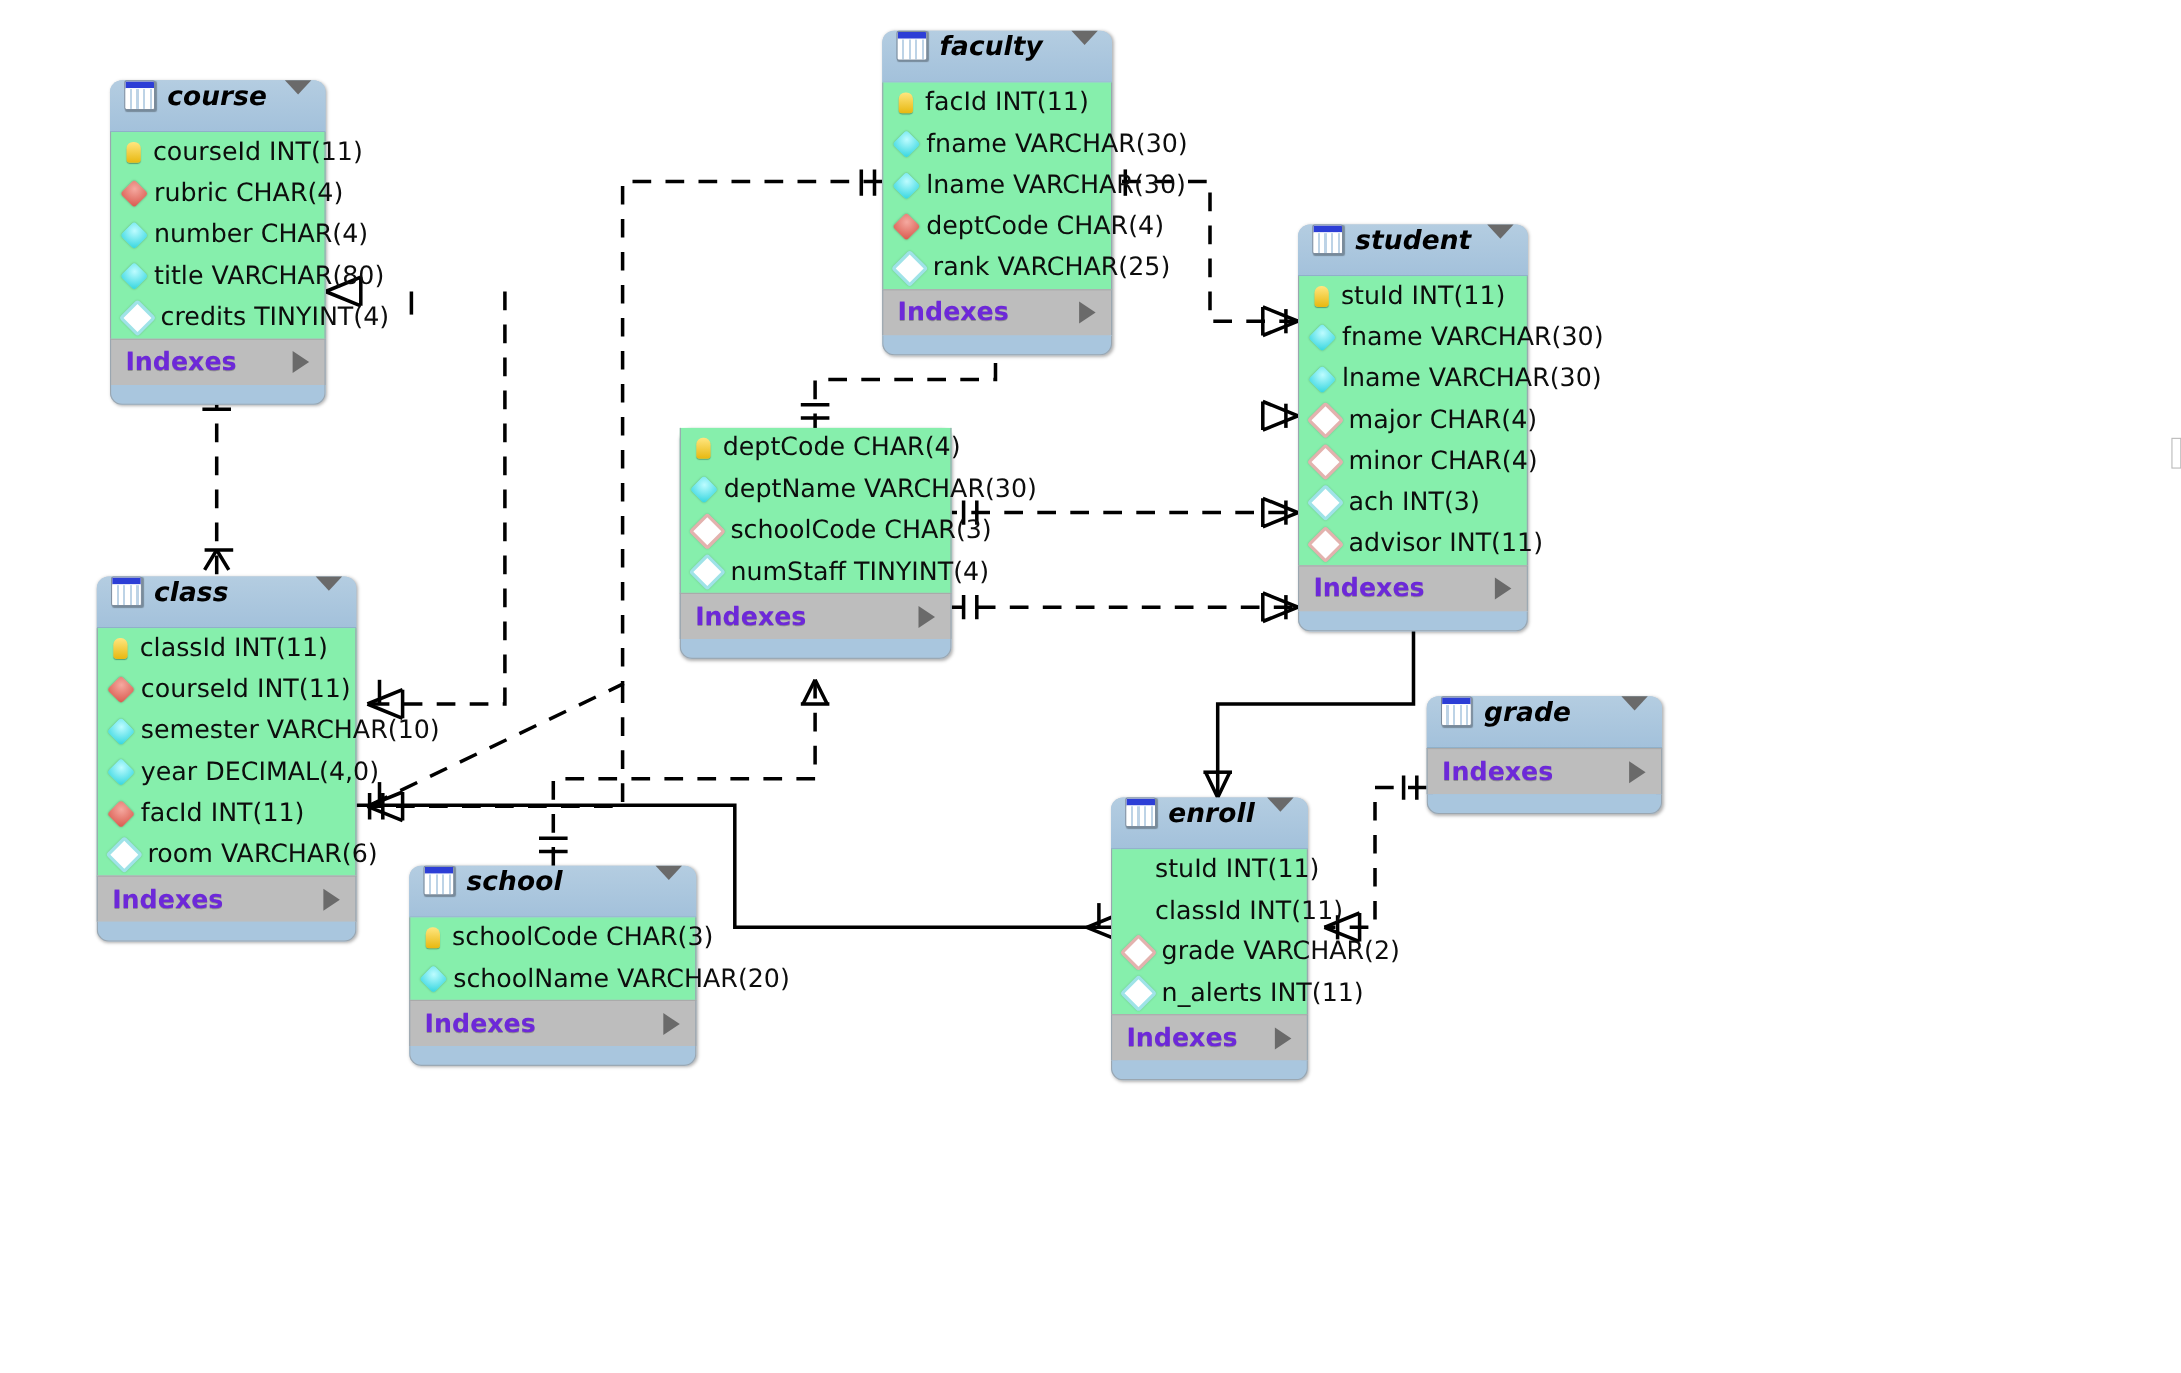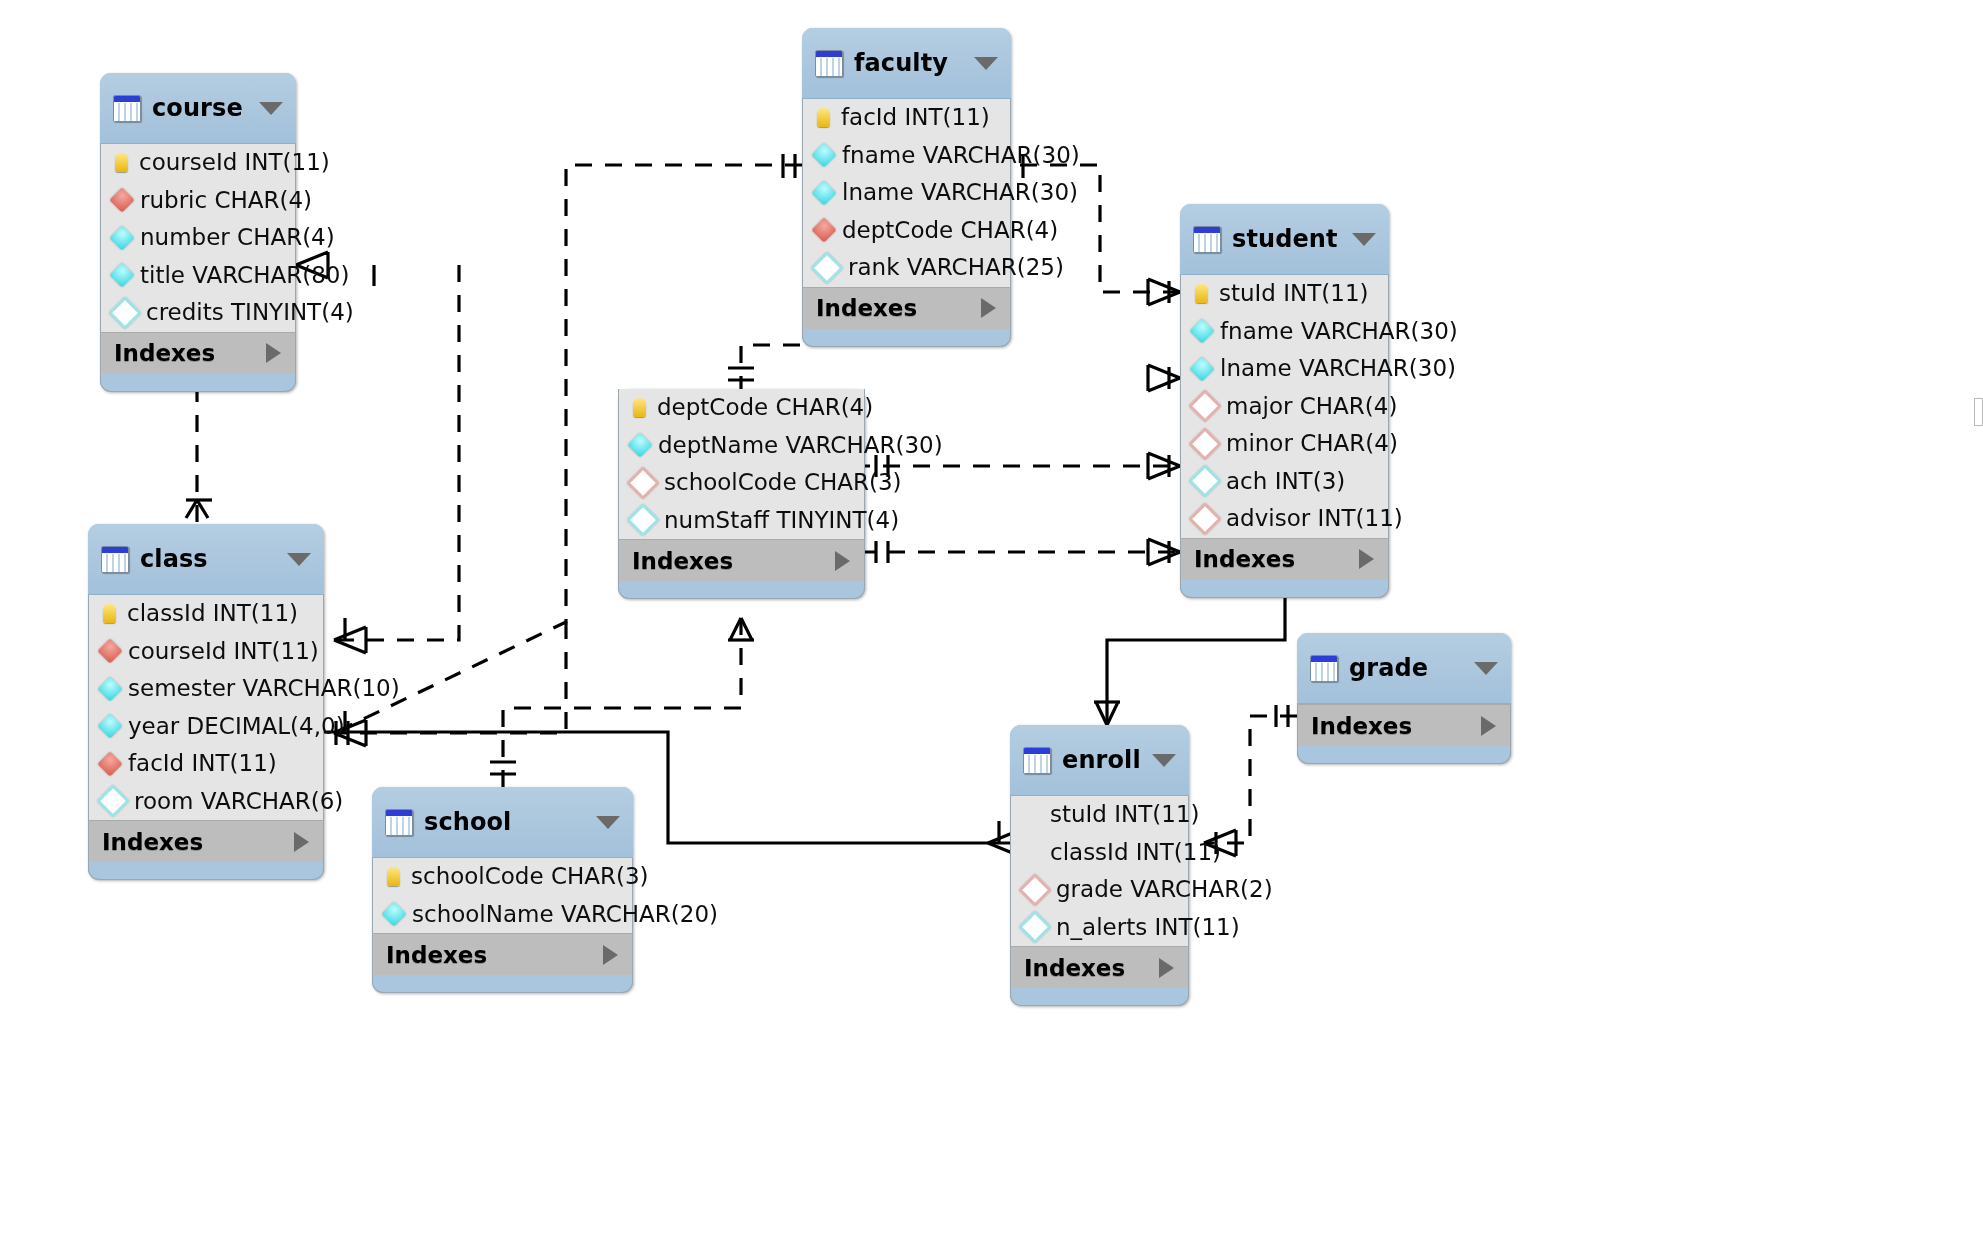--- a/index.html
+++ b/index.html
@@ -5,38 +5,38 @@
   html,body{margin:0;padding:0;background:#ffffff;}
   body{width:1983px;height:1248px;position:relative;overflow:hidden;
        font-family:"DejaVu Sans","Liberation Sans",sans-serif;}
 
   #canvas{position:absolute;left:0;top:0;width:1983px;height:1248px;}
   #wires{position:absolute;left:0;top:0;width:1983px;height:1248px;pointer-events:none;}
 
   
   .tbl{position:absolute;border-radius:11px;background:#a9c6de;
        box-shadow:1px 1px 3px rgba(0,0,0,.30);}
-  .tbl-hdr{height:46px;display:flex;align-items:center;gap:11px;
-           padding:12px 13px;border-radius:11px 11px 0 0;
+  .tbl-hdr{height:46px;display:flex;gap:11px;
+           padding:0 13px;border-radius:11px 11px 0 0;
            background:linear-gradient(#b4cde1,#a3c1db);
-           border-bottom:1px solid #8fb0c9;}
+           border-bottom:1px solid #8fb0c9;font-style:italic;}
   .tbl-name{font-weight:bold;font-size:24px;color:#000;letter-spacing:.1px;
             white-space:nowrap;flex:1;}
   .caret{width:0;height:0;border-left:12px solid transparent;
          border-right:12px solid transparent;border-top:13px solid #6a6a6a;
          flex:0 0 auto;}
   .tblicon{width:26px;height:25px;flex:0 0 auto;position:relative;
            background:#f4f8fc;border:1px solid #7d8c9c;border-radius:2px;
            box-shadow:1px 1px 1px rgba(0,0,0,.3);overflow:hidden;}
   .tblicon::before{content:"";position:absolute;left:0;top:0;right:0;height:6px;
                    background:#2c3ed6;}
   .tblicon::after{content:"";position:absolute;left:0;top:7px;right:0;bottom:0;
      background:repeating-linear-gradient(to right,#ffffff 0 4px,#bdd3e6 4px 6px);}
 
-  .cols{background:#e5e5e5;border-left:1px solid #9aa6b0;border-right:1px solid #9aa6b0;}
+  .cols{background:#86efac;border-left:1px solid #9aa6b0;border-right:1px solid #9aa6b0;}
   .col{height:37.5px;display:flex;align-items:center;gap:9px;padding:0 10px 0 12px;
        font-size:23px;color:#0d0d0d;white-space:nowrap;}
   .col .lbl{line-height:1;}
 
   
   .g{width:18px;height:18px;flex:0 0 auto;}
   .g-none{visibility:hidden;}
   .g-key{width:13px;height:19px;margin-left:2px;margin-right:2px;
          background:linear-gradient(#ffe680,#e8b810);
          border-radius:6px 6px 3px 3px;box-shadow:0 1px 1px rgba(0,0,0,.35);}
@@ -44,21 +44,21 @@
   .g-red{background:radial-gradient(circle at 35% 32%,#f5a9a0,#d8564a);
          box-shadow:0 0 2px rgba(0,0,0,.35);}
   .g-cyan{background:radial-gradient(circle at 35% 32%,#bdfcff,#2fd4de);
           box-shadow:0 0 2px rgba(0,0,0,.3);}
   .g-ocyan{background:#ffffff;border:3px solid #9fe3e8;box-shadow:0 0 2px rgba(0,0,0,.18);}
   .g-ored{background:#ffffff;border:3px solid #e3b2ae;box-shadow:0 0 2px rgba(0,0,0,.18);}
 
   .idx{height:41px;background:#bdbdbd;display:flex;align-items:center;
        padding:0 14px 0 13px;border-left:1px solid #9aa6b0;border-right:1px solid #9aa6b0;
        border-top:1px solid #aaaaaa;}
-  .idx .t{flex:1;color:#000000;font-weight:bold;font-size:23px;
+  .idx .t{flex:1;color:#6d28d9;font-weight:bold;font-size:23px;
           text-shadow:0 1px 0 rgba(0,0,0,.25);}
   .idx .arw{width:0;height:0;border-top:10px solid transparent;
             border-bottom:10px solid transparent;border-left:15px solid #6a6a6a;}
   .foot{height:17px;border-radius:0 0 11px 11px;background:#a9c6de;
         border:1px solid #9aa6b0;border-top:0;}
 
   .edge-artifact{position:absolute;right:0;width:7px;height:26px;
                  background:#ffffff;border:1px solid #b9b9b9;}
 </style>
 </head>

